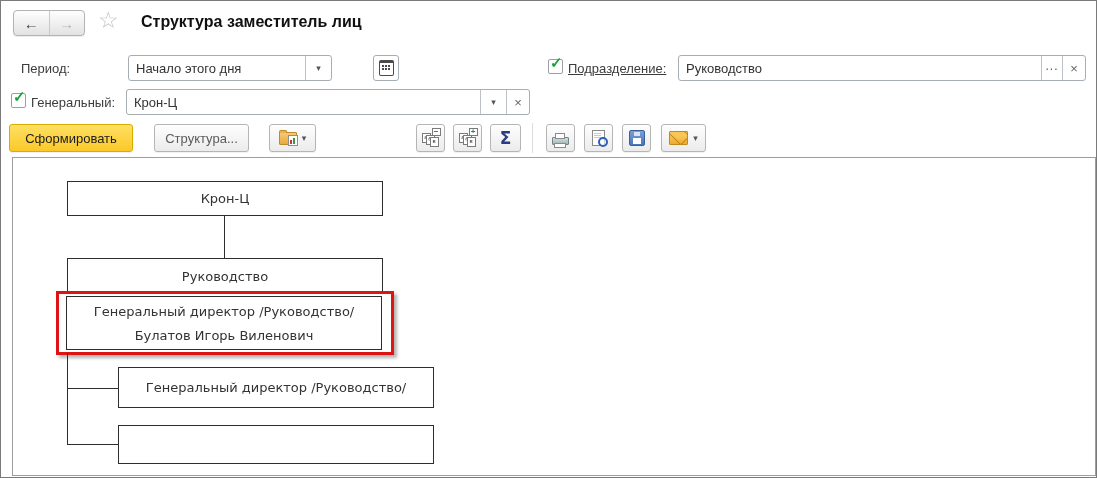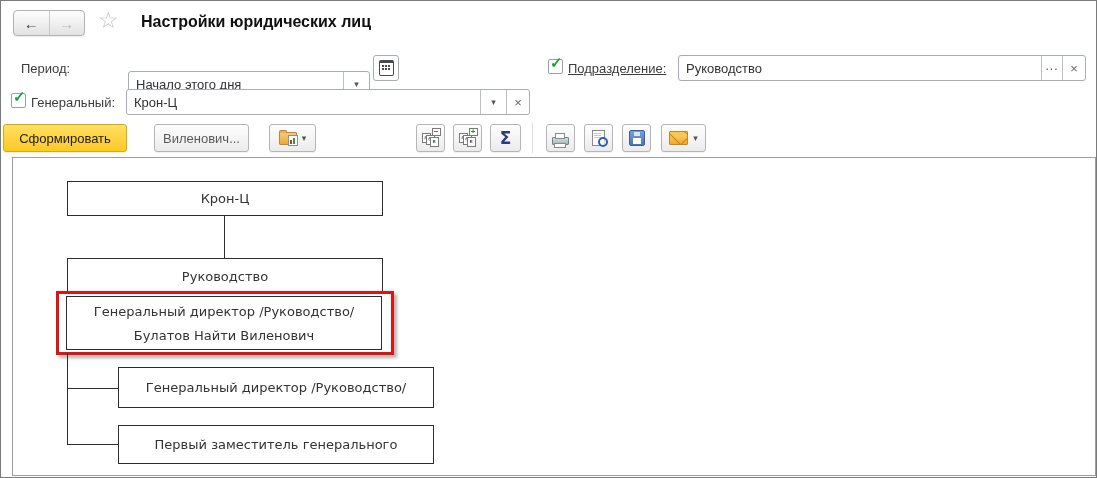--- a/index.html
+++ b/index.html
@@ -117,24 +117,24 @@
 
   <div class="nav-group">
     <div class="nav-btn nav-back">
       <span>←</span>
     </div>
     <div class="nav-btn nav-fwd">
       <span>→</span>
     </div>
   </div>
   <div class="fav-star">☆</div>
-  <div class="page-title">Настройки юридических лиц</div>
+  <div class="page-title">Структура заместитель лиц</div>
 
   <div class="lbl" style="left:20px; top:60px;">Период:</div>
-  <div class="field-group" style="left:127px; top:54px; width:242px;margin-top:16px;">
+  <div class="field-group" style="left:127px; top:54px; width:204px;">
     <input class="field-input" readonly="" value="Начало этого дня" style="">
     <div class="field-seg seg-drop">
       <span>▾</span>
     </div>
   </div>
   <div class="sq-btn" style="left:372px; top:54px;">
     <div class="cal-icon"></div>
   </div>
 
   <div class="checkbox" style="left:547px; top:58px;">
@@ -158,25 +158,25 @@
   <div class="field-group" style="left:125px; top:88px; width:404px;">
     <input class="field-input" readonly="" value="Крон-Ц" style="">
     <div class="field-seg seg-drop">
       <span>▾</span>
     </div>
     <div class="field-seg seg-clear">
       <span>×</span>
     </div>
   </div>
 
-  <div class="btn btn-primary" style="left:2px; width:124px;">
+  <div class="btn btn-primary" style="left:8px; width:124px;">
     <span>Сформировать</span>
   </div>
   <div class="btn" style="left:153px; width:95px;">
-    <span>Виленович...</span>
+    <span>Структура...</span>
   </div>
   <div class="btn" style="left:268px; width:47px;">
     <div class="folder-icon">
       <div class="folder-page">
         <span class="bar1"></span>
           <span class="bar2"></span>
       </div>
     </div>
     <span class="drop-arrow">▾</span>
   </div>
@@ -218,27 +218,26 @@
 
   <div class="node" style="left:66px; top:180px; width:316px; height:35px;">Крон-Ц</div>
 
   <div class="cline" style="left:223px; top:215px; width:1px; height:42px;"></div>
 
   <div class="node" style="left:66px; top:257px; width:316px; height:36px;">Руководство</div>
 
   <div class="sel-frame">
     <div class="sel-inner">
       <span>Генеральный директор /Руководство/</span>
-      <span>Булатов Найти Виленович</span>
+      <span>Булатов Игорь Виленович</span>
     </div>
   </div>
 
   <div class="cline" style="left:66px; top:352px; width:1px; height:91px;"></div>
   <div class="cline" style="left:66px; top:387px; width:51px; height:1px;"></div>
   <div class="cline" style="left:66px; top:443px; width:51px; height:1px;"></div>
 
   <div class="node" style="left:117px; top:366px; width:316px; height:41px;">Генеральный директор /Руководство/</div>
 
   <div class="node two-line" style="left:117px; top:424px; width:316px; height:39px;">
-    <span>Первый заместитель генерального</span>
   </div>
 
 </div>
 
 </body></html>

